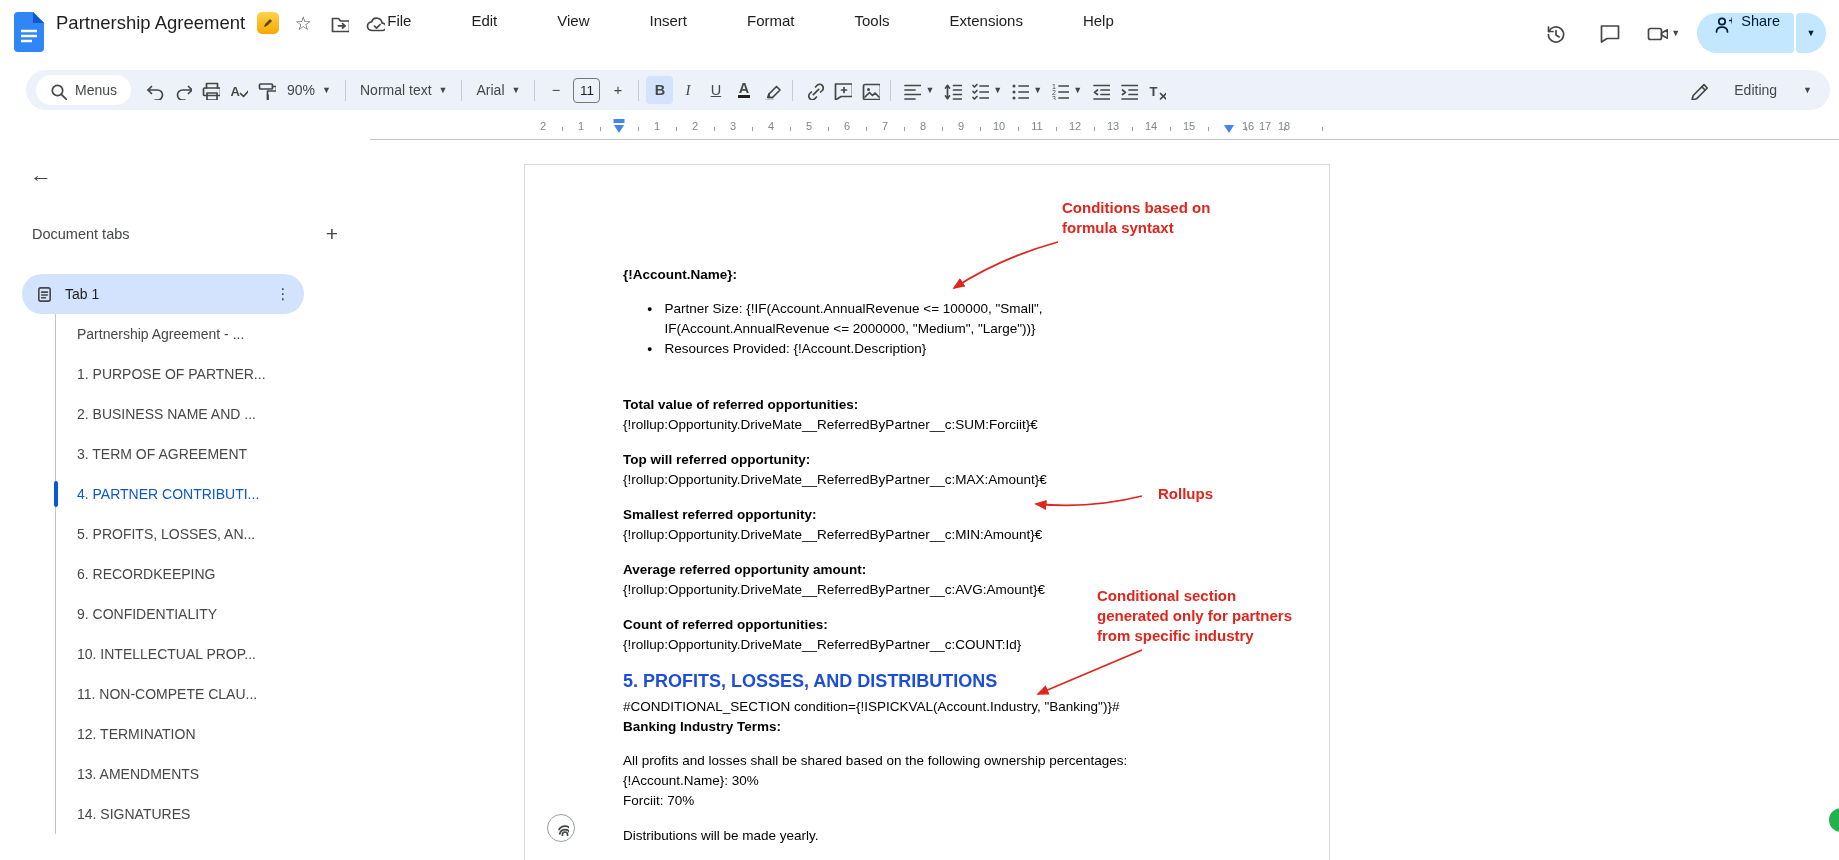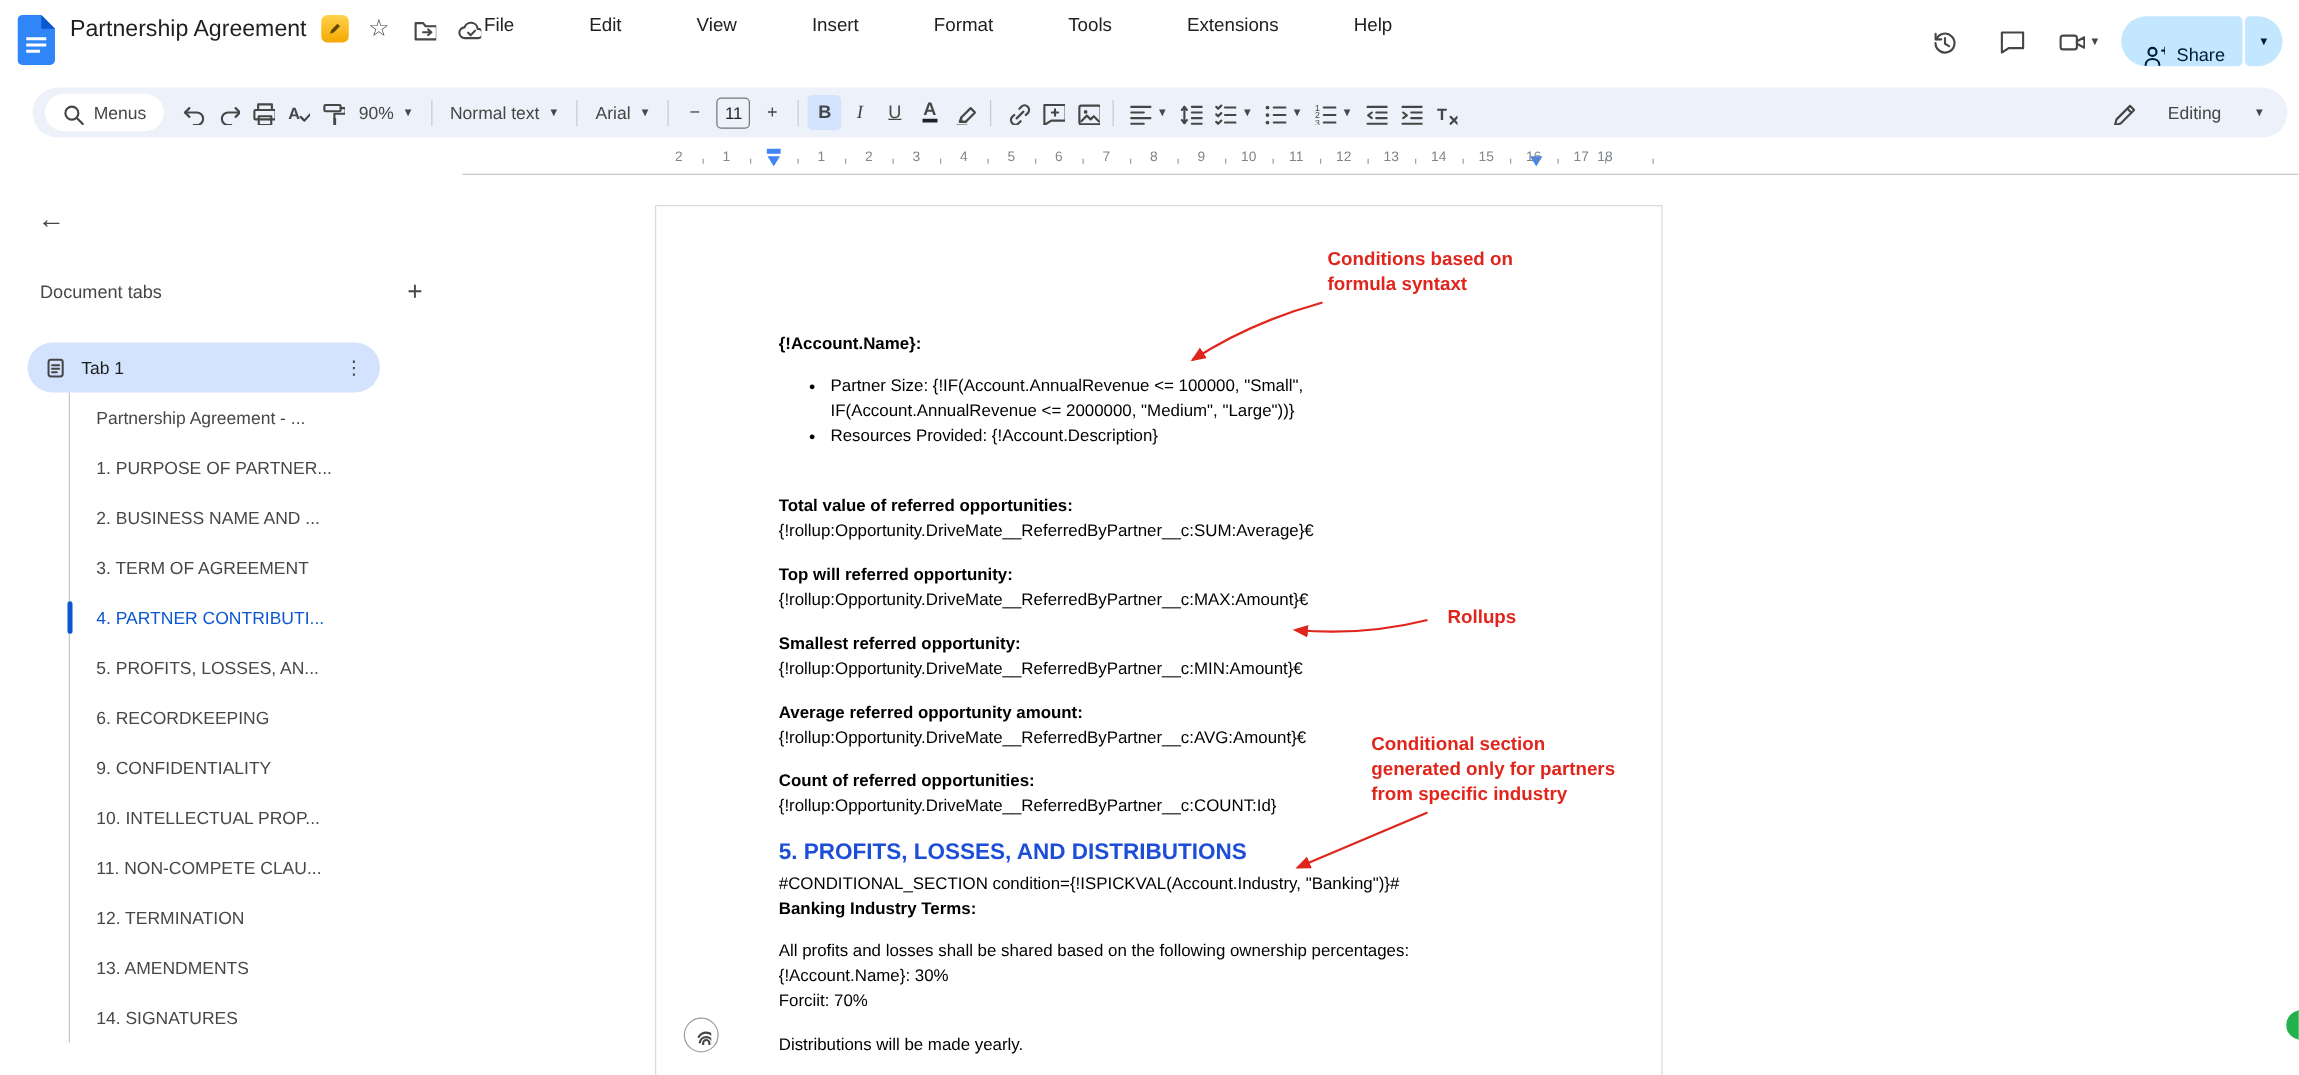--- a/index.html
+++ b/index.html
@@ -18,21 +18,21 @@
   .title-block{display:flex;flex-direction:row;}
   .title-row{display:flex;align-items:center;gap:12px;height:30px;}
   .doc-title{font-size:18.5px;font-weight:500;color:#1f1f1f;}
   .badge{width:22px;height:22px;border-radius:5px;background:linear-gradient(#ffd24d,#f5a800);
     display:grid;place-items:center;}
   .hicon{width:24px;height:24px;display:grid;place-items:center;color:var(--ink);font-size:19px;border-radius:50%;}
   .menu-row{display:flex;margin-left:-8px;margin-top:1px;gap:44px;}
   .menu-item{padding:3px 8px;font-size:15px;color:#202124;border-radius:4px;cursor:default;}
   .header-right{margin-left:auto;display:flex;align-items:center;gap:14px;padding-top:5px;}
   .round-btn{height:40px;min-width:40px;display:flex;align-items:center;justify-content:center;border-radius:20px;color:var(--ink);gap:3px;}
-  .share{height:40px;display:flex;align-items:flex-end;gap:9px;background:#c2e7ff;color:#001d35;
+  .share{height:40px;display:flex;align-items:flex-start;gap:9px;background:#c2e7ff;color:#001d35;
     padding:0 14px 0 15px;border-radius:20px 4px 4px 20px;font-size:14.5px;font-weight:500;cursor:pointer;}
   .share-caret{height:40px;width:30px;display:grid;place-items:center;background:#c2e7ff;color:#001d35;
     border-radius:4px 20px 20px 4px;margin-left:-12px;cursor:pointer;}
   .caret{font-size:9px;color:var(--ink);line-height:1;}
   .share-caret .caret{color:#001d35;}
 
   
   .toolbar-wrap{height:50px;padding:4px 9px 6px 26px;}
   .toolbar{height:40px;background:var(--toolbar-bg);border-radius:20px;display:flex;align-items:center;
     padding:0 10px;gap:1px;}
@@ -430,21 +430,21 @@
           <span class="rnum" style="left: 477px;">6</span>
           <span class="rnum" style="left: 515px;">7</span>
           <span class="rnum" style="left: 553px;">8</span>
           <span class="rnum" style="left: 591px;">9</span>
           <span class="rnum" style="left: 629px;">10</span>
           <span class="rnum" style="left: 667px;">11</span>
           <span class="rnum" style="left: 705px;">12</span>
           <span class="rnum" style="left: 743px;">13</span>
           <span class="rnum" style="left: 781px;">14</span>
           <span class="rnum" style="left: 819px;">15</span>
-          <span class="rnum" style="left: 857px;">16</span>
+          <span class="rnum" style="left: 878px;">16</span>
           <span class="rnum" style="left: 895px;">17</span>
           <span class="rnum" style="left: 914px;">18</span>
           <span class="rnum" style="left: 211px;">1</span>
           <span class="rnum" style="left: 173px;">2</span>
           <span class="rtick" style="left: 192px;"></span>
           <span class="rtick" style="left: 230px;"></span>
           <span class="rtick" style="left: 268px;"></span>
           <span class="rtick" style="left: 306px;"></span>
           <span class="rtick" style="left: 344px;"></span>
           <span class="rtick" style="left: 382px;"></span>
@@ -474,21 +474,21 @@
               <span class="doc-line btext">Partner Size: {!IF(Account.AnnualRevenue &lt;= 100000, "Small", IF(Account.AnnualRevenue &lt;= 2000000, "Medium", "Large"))}</span>
             </div>
             <div class="bullet-row">
               <span class="dot">●</span>
               <span class="doc-line btext">Resources Provided: {!Account.Description}</span>
             </div>
           </div>
 
           <div class="rollup first">
             <div class="doc-line b">Total value of referred opportunities:</div>
-            <div class="doc-line">{!rollup:Opportunity.DriveMate__ReferredByPartner__c:SUM:Average}€</div>
+            <div class="doc-line">{!rollup:Opportunity.DriveMate__ReferredByPartner__c:SUM:Forciit}€</div>
           </div>
           <div class="rollup">
             <div class="doc-line b">Top will referred opportunity:</div>
             <div class="doc-line">{!rollup:Opportunity.DriveMate__ReferredByPartner__c:MAX:Amount}€</div>
           </div>
           <div class="rollup">
             <div class="doc-line b">Smallest referred opportunity:</div>
             <div class="doc-line">{!rollup:Opportunity.DriveMate__ReferredByPartner__c:MIN:Amount}€</div>
           </div>
           <div class="rollup">

